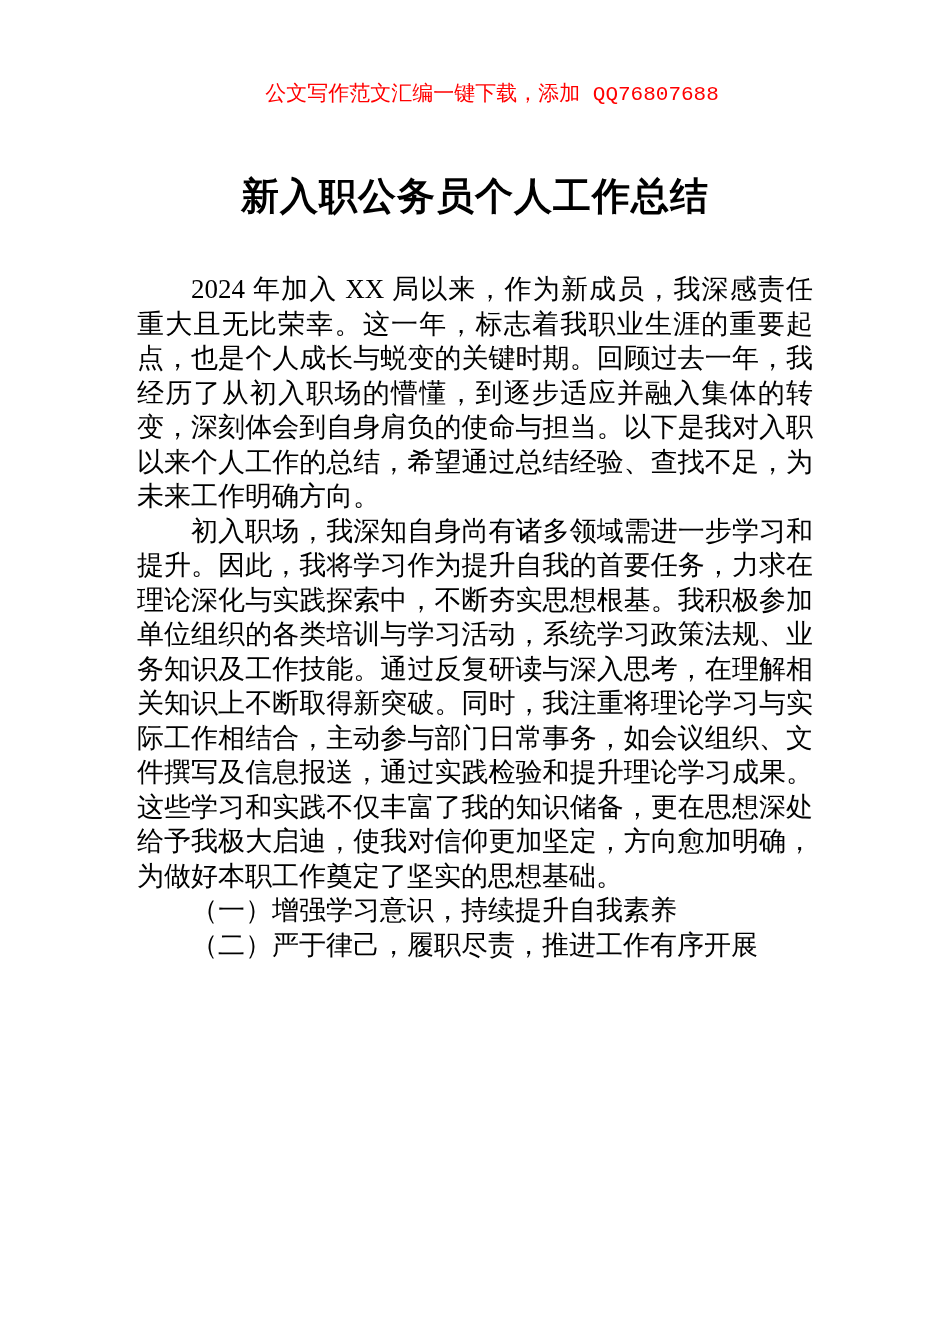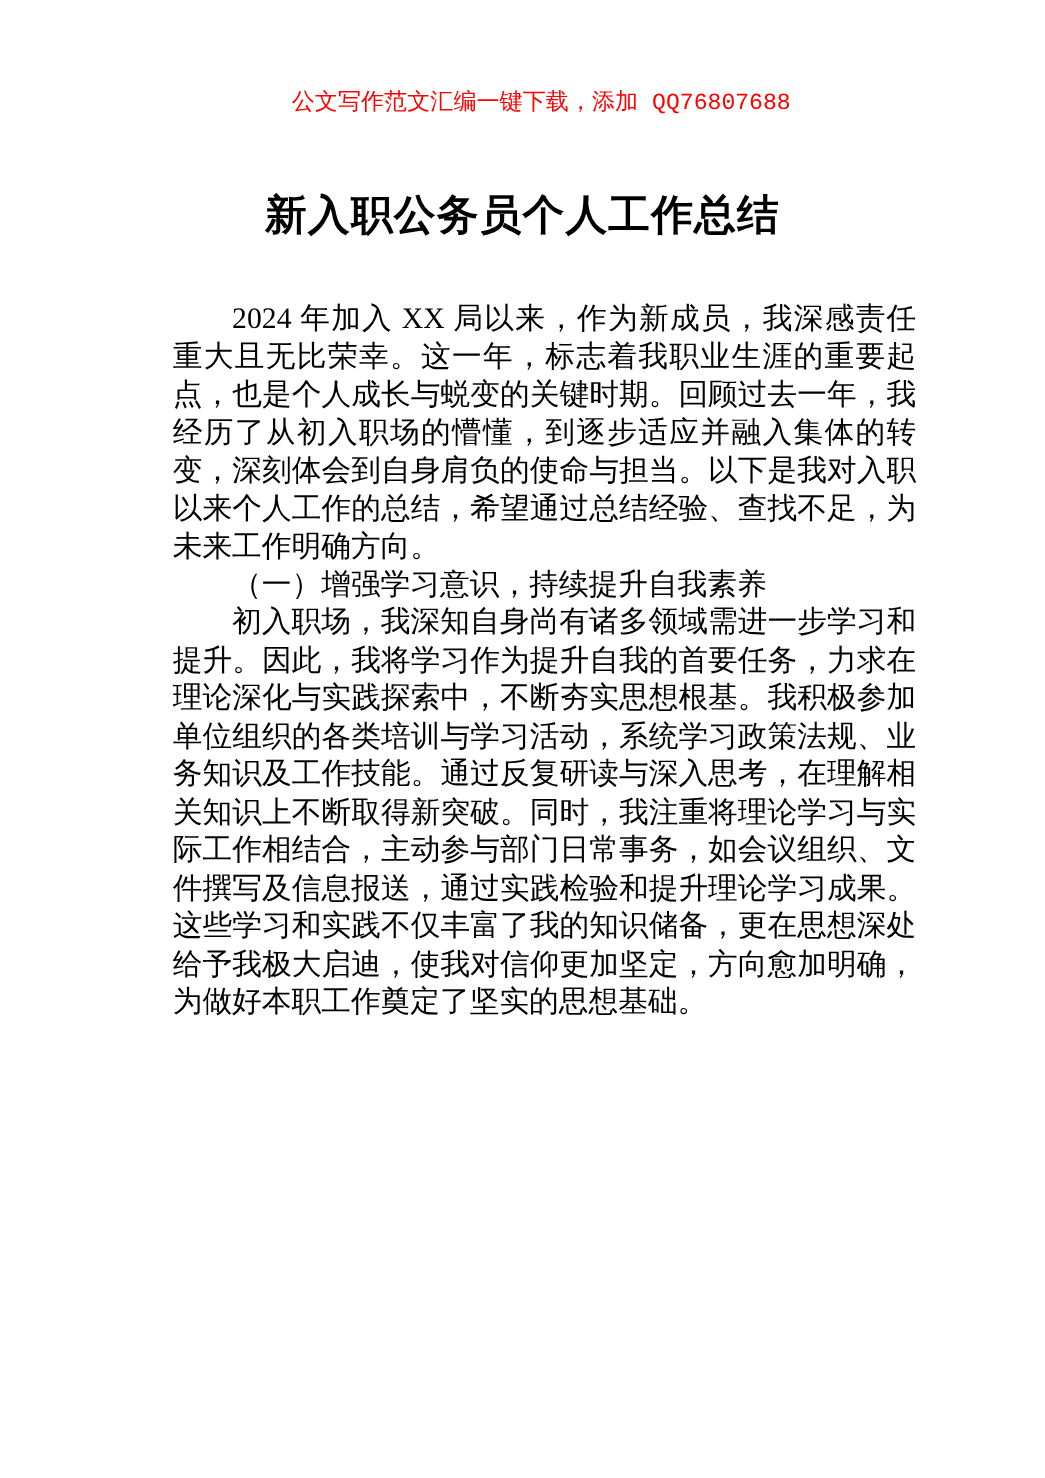--- a/index.html
+++ b/index.html
@@ -45,21 +45,20 @@
     line-height: 50px;
     font-weight: 700;
     letter-spacing: 1px;
     color: var(--text-black, #000000);
   }
   .doc-body {
     position: absolute;
     top: 272px;
     left: 137px;
     width: 676px;
-    margin-left: 20px;
   }
   .para {
     margin: 0;
     font-size: 27px;
     line-height: 34.5px;
     text-align: justify;
     text-indent: 2em;
     font-weight: 400;
     word-break: break-all;
     color: var(--text-black, #000000);
@@ -69,17 +68,18 @@
 <body>
 
 <div class="page">
 
   <div class="notice">公文写作范文汇编一键下载，添加 QQ76807688</div>
 
   <h1 class="doc-title">新入职公务员个人工作总结</h1>
 
   <div class="doc-body">
     <p class="para">2024 年加入 XX 局以来，作为新成员，我深感责任重大且无比荣幸。这一年，标志着我职业生涯的重要起点，也是个人成长与蜕变的关键时期。回顾过去一年，我经历了从初入职场的懵懂，到逐步适应并融入集体的转变，深刻体会到自身肩负的使命与担当。以下是我对入职以来个人工作的总结，希望通过总结经验、查找不足，为未来工作明确方向。</p>
+    <p class="para">初入职场，我深知自身尚有诸多领域需进一步学习和提升。因此，我将学习作为提升自我的首要任务，力求在理论深化与实践探索中，不断夯实思想根基。我积极参加单位组织的各类培训与学习活动，系统学习政策法规、业务知识及工作技能。通过反复研读与深入思考，在理解相关知识上不断取得新突破。同时，我注重将理论学习与实际工作相结合，主动参与部门日常事务，如会议组织、文件撰写及信息报送，通过实践检验和提升理论学习成果。这些学习和实践不仅丰富了我的知识储备，更在思想深处给予我极大启迪，使我对信仰更加坚定，方向愈加明确，为做好本职工作奠定了坚实的思想基础。</p>
     <p class="para">（一）增强学习意识，持续提升自我素养</p>
-    <p class="para">初入职场，我深知自身尚有诸多领域需进一步学习和提升。因此，我将学习作为提升自我的首要任务，力求在理论深化与实践探索中，不断夯实思想根基。我积极参加单位组织的各类培训与学习活动，系统学习政策法规、业务知识及工作技能。通过反复研读与深入思考，在理解相关知识上不断取得新突破。同时，我注重将理论学习与实际工作相结合，主动参与部门日常事务，如会议组织、文件撰写及信息报送，通过实践检验和提升理论学习成果。这些学习和实践不仅丰富了我的知识储备，更在思想深处给予我极大启迪，使我对信仰更加坚定，方向愈加明确，为做好本职工作奠定了坚实的思想基础。</p>
+    <p class="para">（二）严于律己，履职尽责，推进工作有序开展</p>
   </div>
 
 </div>
 
 </body></html>

